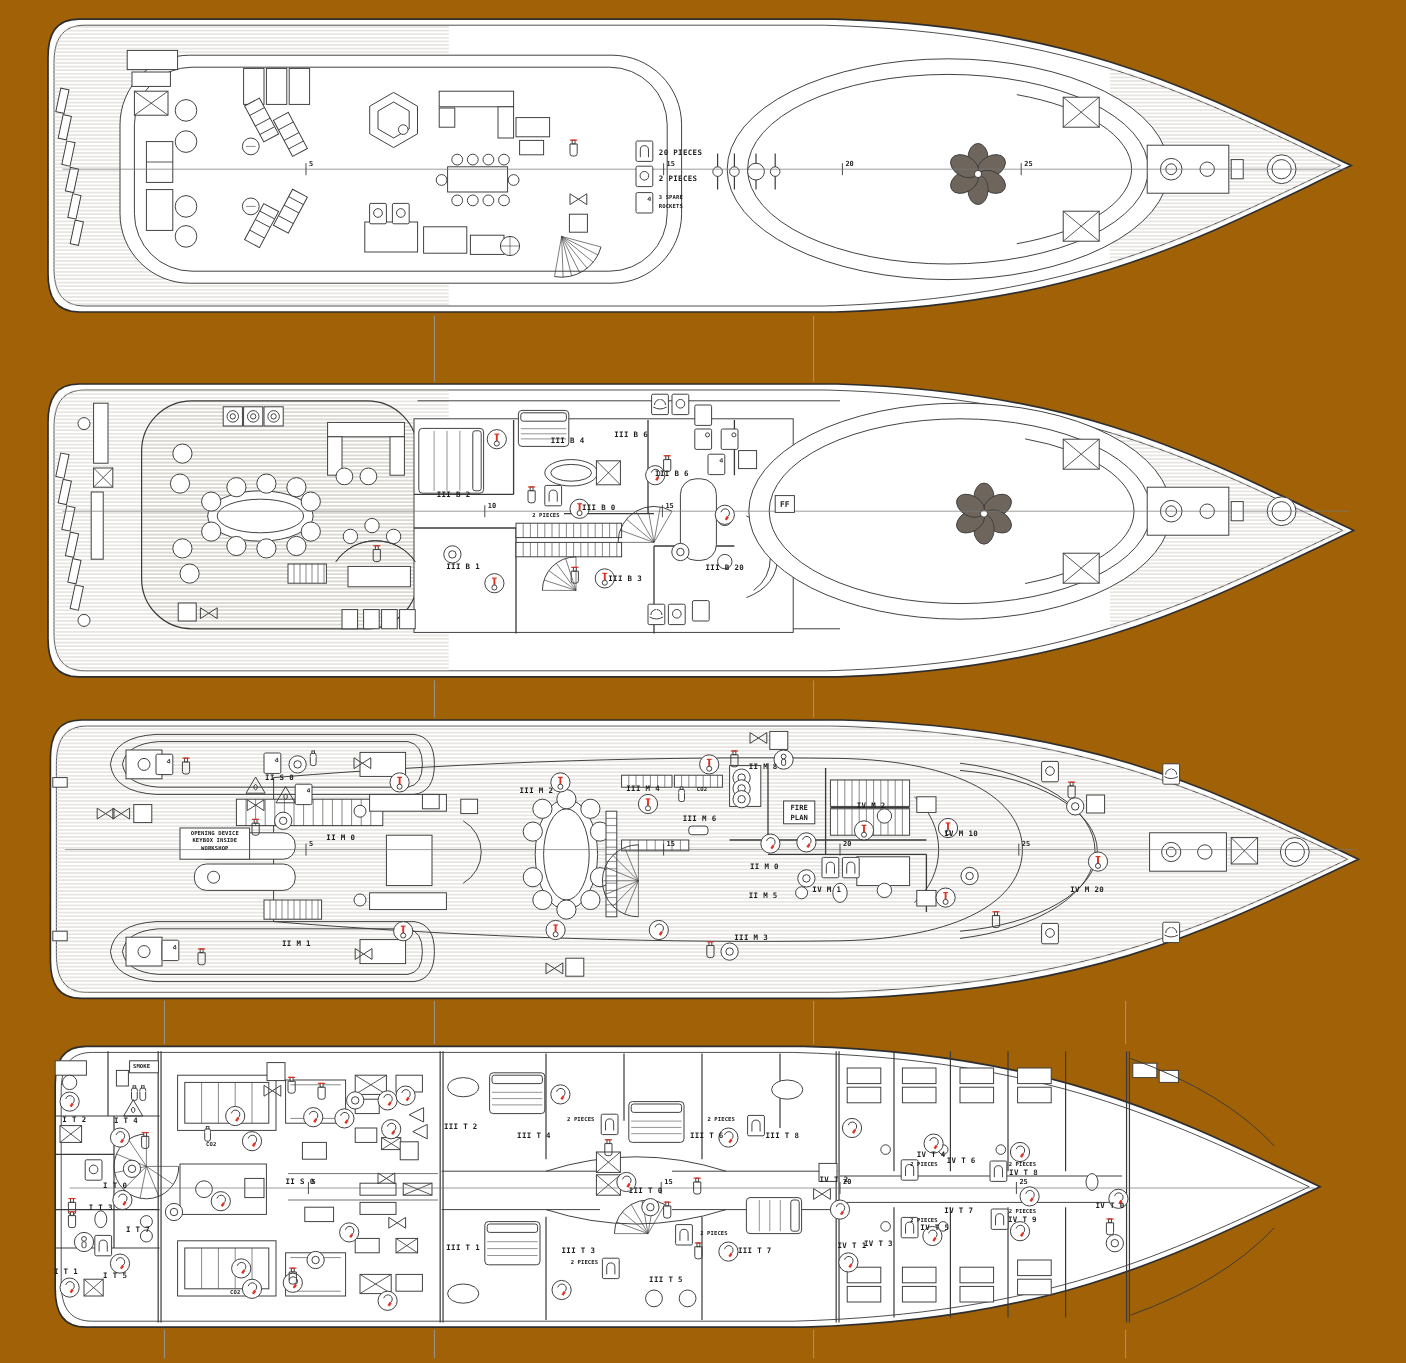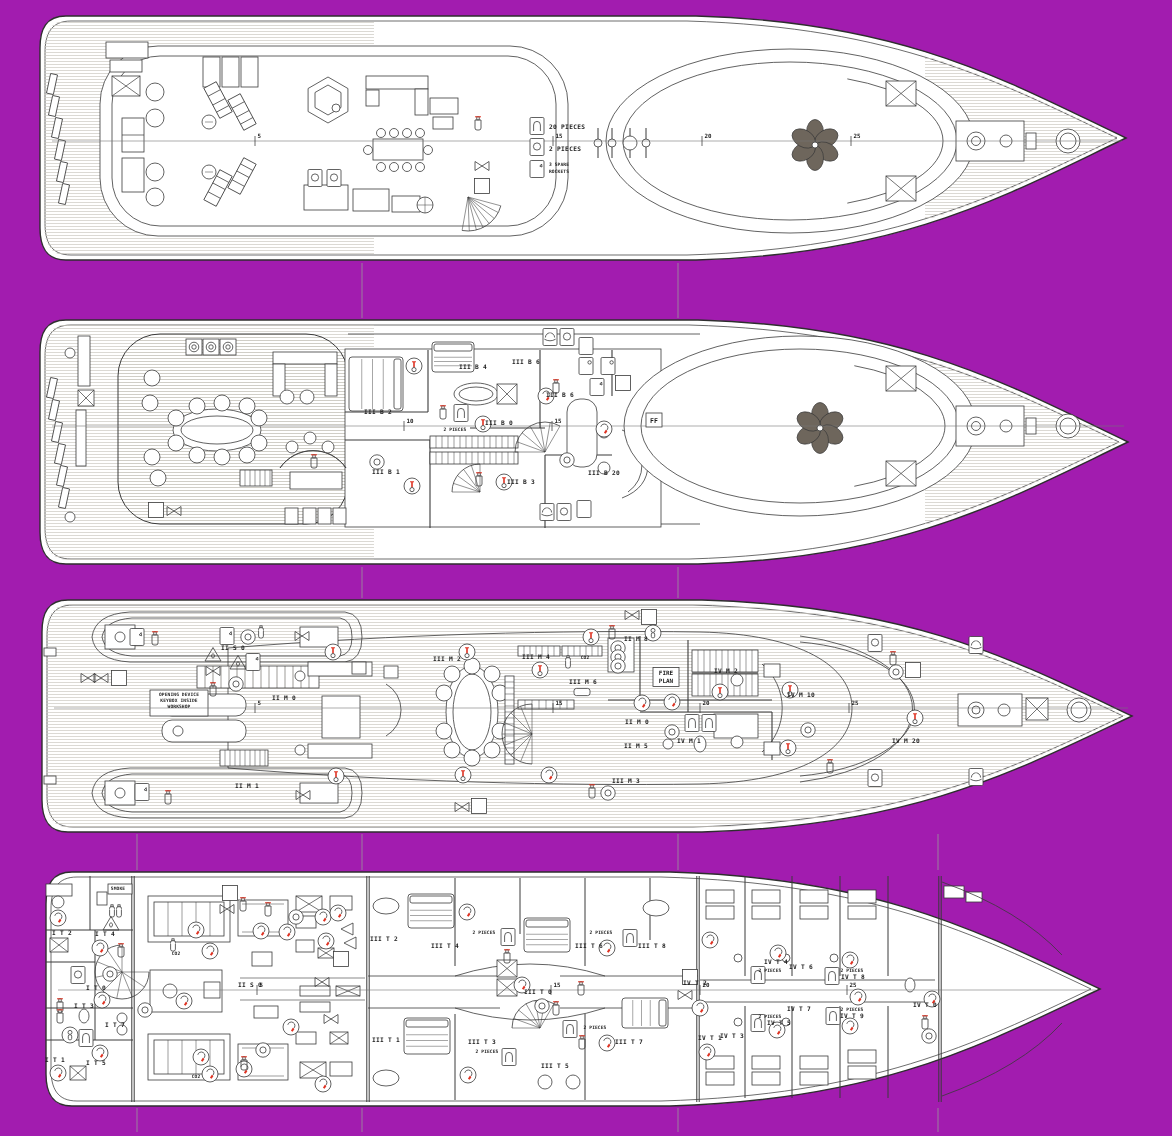--- a/index.html
+++ b/index.html
@@ -1,16 +1,16 @@
 <!DOCTYPE html>
 <html><head>
 <meta charset="utf-8">
 <style>
   html,body{margin:0;padding:0;background:#ffffff;}
-  .page{position:relative;width:1172px;height:1136px;background:#a21caf;overflow:hidden;
+  .page{position:relative;width:1172px;height:1136px;background:#a16207;overflow:hidden;
         font-family:"DejaVu Sans Mono", monospace;}
   svg{position:absolute;left:0;top:0;}
   text{fill:#1d1d1d;}
   .lbl{font-family:"DejaVu Sans Mono", monospace;font-size:6.2px;font-weight:700;letter-spacing:.3px;}
   .xs{font-size:4.6px;font-weight:700;letter-spacing:.1px;}
   .frameN{font-family:"DejaVu Sans Mono", monospace;font-size:5.8px;font-weight:700;}
   .f{fill:#ffffff;stroke:#3a3a3a;stroke-width:.8;}
   .fo{fill:none;stroke:#3a3a3a;stroke-width:.8;}
   .hull{fill:#ffffff;stroke:#2e2e2e;stroke-width:1.4;}
   .hull2{fill:none;stroke:#2e2e2e;stroke-width:.7;}

